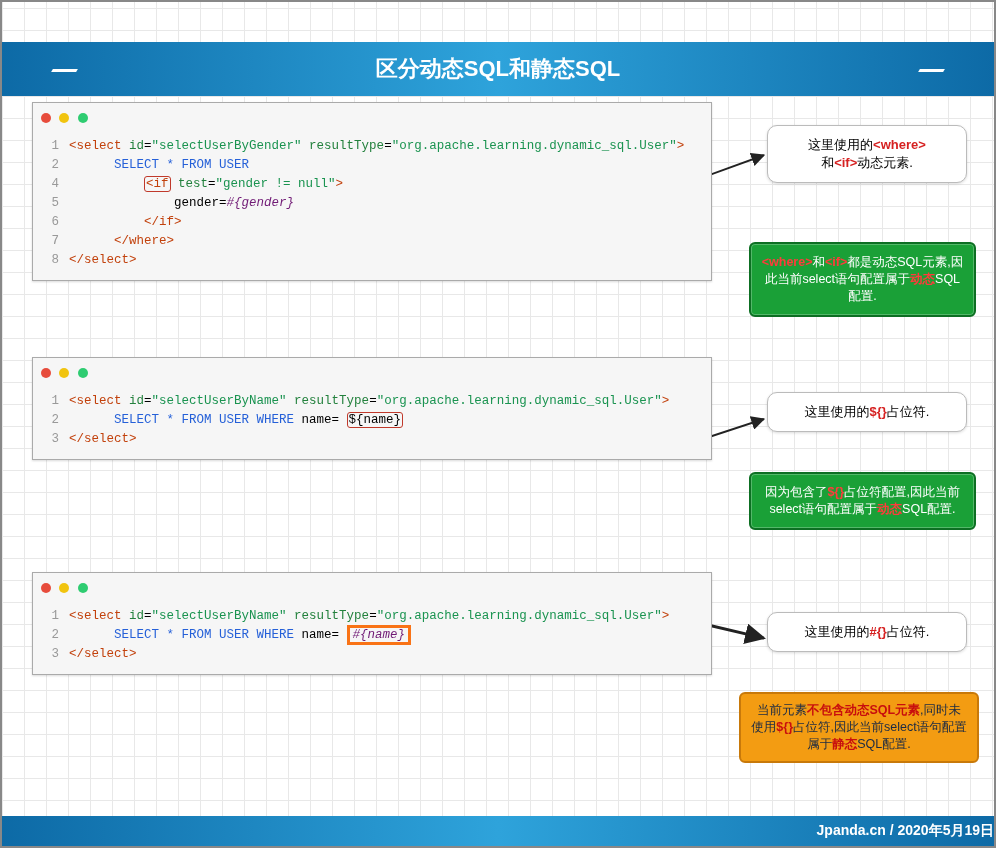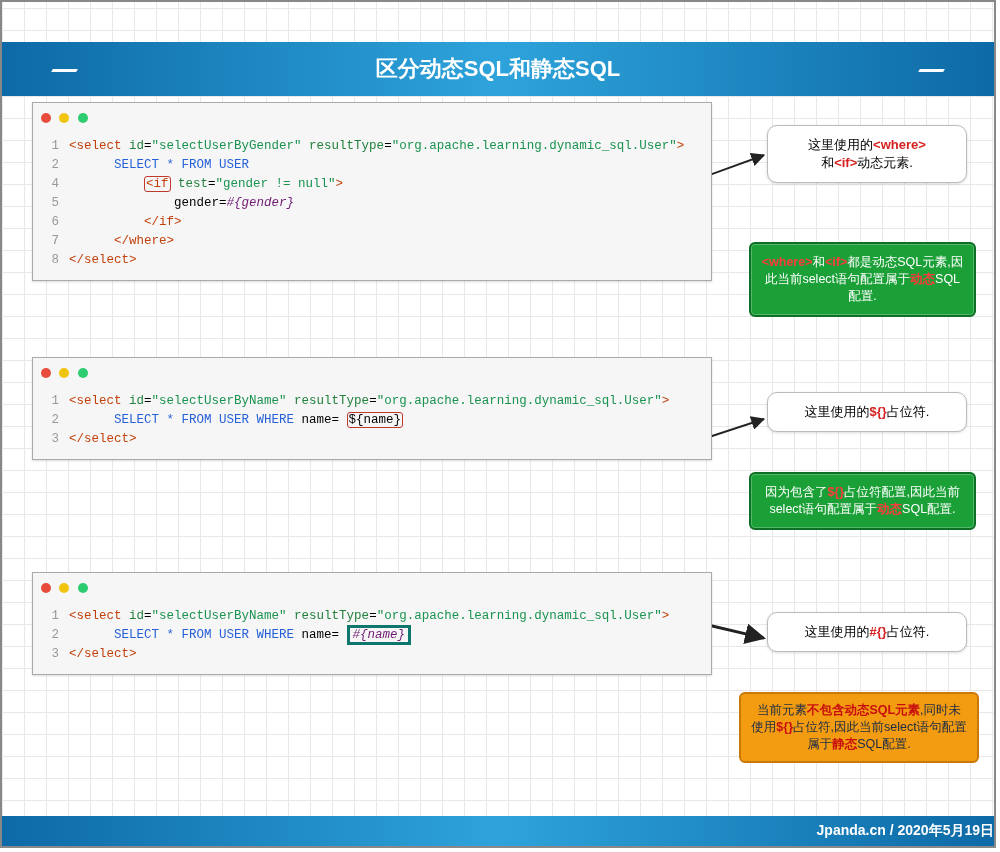--- a/index.html
+++ b/index.html
@@ -71,21 +71,21 @@
   .dr{background:#e74c3c;} .dy{background:#f1c40f;} .dg{background:#2ecc71;}
   .codelines{ padding:4px 8px 10px 8px; font-family:"Consolas","Courier New",monospace; font-size:12.5px; line-height:19px; }
   .ln{ color:#999; display:inline-block; width:18px; text-align:right; margin-right:10px; user-select:none;}
   .tag{color:#c2410c;}
   .attr{color:#23813d;}
   .val{color:#1a9350;}
   .kw{color:#2560d8;}
   .param{color:#701a75; font-style:italic;}
   .param2{color:#000000;}
   .redbox{ border:1px solid #c0392b; padding:0 1px; border-radius:3px;}
-  .redbox2{ border:3px solid #0f766e; padding:0 3px;text-align:right;}
+  .redbox2{ border:3px solid #f97316; padding:0 3px;text-align:right;}
 
   .annot {
     position:absolute;
     background:#fff;
     border:1px solid #bbb;
     border-radius:10px;
     padding:10px 8px;
     text-align:center;
     font-size:13px;
     box-shadow:0 1px 3px rgba(0,0,0,0.15);

